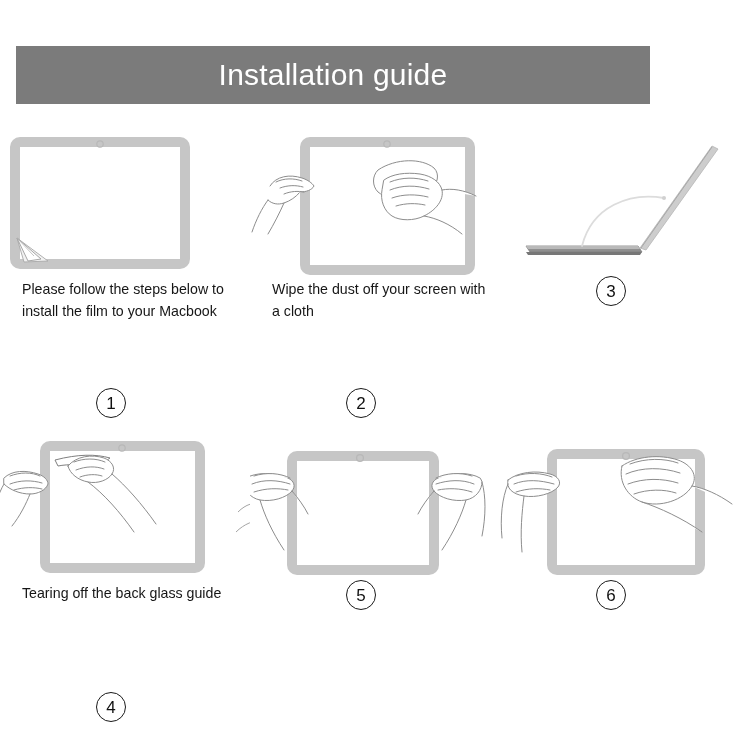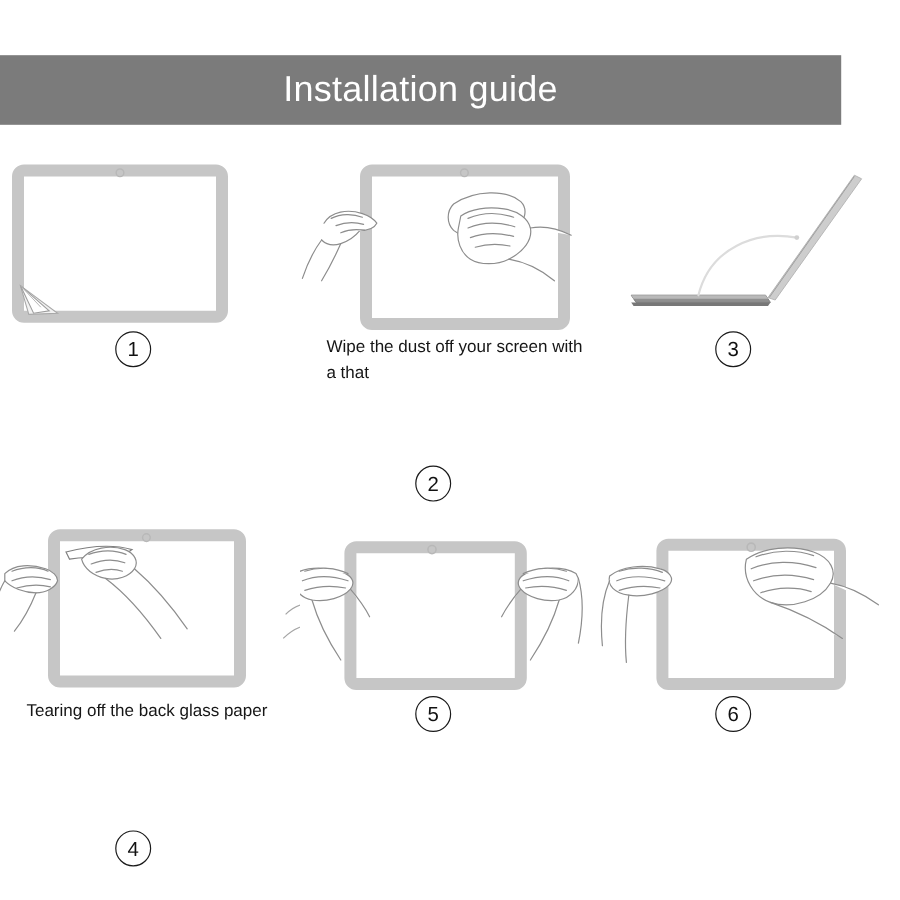--- a/index.html
+++ b/index.html
@@ -11,23 +11,23 @@
     width: 750px;
     height: 750px;
     position: relative;
     font-family: "Liberation Sans", sans-serif;
     overflow: hidden;
   }
 
   
   #header-bar {
     position: absolute;
-    left: 0;
+    left: 16px;
     top: 46px;
-    width: 701px;
+    width: 634px;
     height: 58px;
     background: #7b7b7b;
     display: flex;
     align-items: center;
     justify-content: center;
   }
   #header-title {
     color: #ffffff;
     font-size: 30px;
     font-weight: 400;
@@ -111,20 +111,21 @@
 
           <circle cx="100" cy="16" r="3.2" fill="none" stroke="#b8b8b8" stroke-width="1.2"></circle>
 
           <rect x="22.5" y="21" width="155" height="108" fill="#ffffff"></rect>
 
           <path d="M17 110 L48 133 L24 134 Z" fill="#f2f2f2" stroke="#a8a8a8" stroke-width="0.9"></path>
           <path d="M17 110 L41 131 L28 133 Z" fill="#ffffff" stroke="#9d9d9d" stroke-width="0.9"></path>
           <path d="M17 110 L34 128" fill="none" stroke="#b4b4b4" stroke-width="0.8"></path>
         </svg>
       </div>
+      <div class="caption">Please follow the steps below to install the film to your Macbook</div>
       <div class="badge-row">
         <div class="step-badge">1</div>
       </div>
     </div>
 
     <div class="step-cell">
       <div class="art-area">
         <svg width="250" height="148" viewBox="0 0 250 148" xmlns="http://www.w3.org/2000/svg">
           <rect x="55" y="14" width="165" height="128" rx="5" ry="5" fill="none" stroke="#c6c6c6" stroke-width="10"></rect>
           <circle cx="137" cy="16" r="3.2" fill="none" stroke="#b8b8b8" stroke-width="1.2"></circle>
@@ -145,21 +146,21 @@
             <path d="M134 52 C142 46, 156 44, 170 46 C182 48, 190 54, 192 62 C194 72, 186 82, 174 88 C164 93, 150 93, 142 88 C134 83, 130 72, 132 62 Z"></path>
             <path d="M140 54 C152 49, 166 49, 178 53"></path>
             <path d="M140 62 C152 57, 166 57, 179 61"></path>
             <path d="M142 70 C153 66, 166 66, 178 69"></path>
             <path d="M146 78 C156 75, 166 75, 175 77"></path>
             <path d="M192 62 C202 60, 214 62, 226 68"></path>
             <path d="M174 88 C186 90, 200 96, 212 106"></path>
           </g>
         </svg>
       </div>
-      <div class="caption">Wipe the dust off your screen with a that</div>
+      <div class="caption">Wipe the dust off your screen with a cloth</div>
       <div class="badge-row">
         <div class="step-badge">2</div>
       </div>
     </div>
 
     <div class="step-cell">
       <div class="art-area">
         <svg width="250" height="148" viewBox="0 0 250 148" xmlns="http://www.w3.org/2000/svg">
 
           <path d="M26 118 L138 118 L142 124 L30 124 Z" fill="#8f8f8f" stroke="#7d7d7d" stroke-width="0.8"></path>
@@ -205,21 +206,21 @@
             <path d="M10 52 C20 48, 32 48, 42 51"></path>
             <path d="M14 58 C24 55, 34 55, 42 57"></path>
             <path d="M4 52 C-2 62, -6 76, -8 90"></path>
             <path d="M30 62 C26 72, 20 84, 12 94"></path>
           </g>
 
           <path d="M238 80 C246 72, 254 70, 262 72" fill="none" stroke="#a5a5a5" stroke-width="1"></path>
           <path d="M236 100 C244 92, 254 88, 264 88" fill="none" stroke="#a5a5a5" stroke-width="1"></path>
         </svg>
       </div>
-      <div class="caption">Tearing off the back glass paper</div>
+      <div class="caption">Tearing off the back glass guide</div>
       <div class="badge-row">
         <div class="step-badge">4</div>
       </div>
     </div>
 
     <div class="step-cell">
       <div class="art-area">
         <svg width="250" height="148" viewBox="0 0 250 148" xmlns="http://www.w3.org/2000/svg">
           <rect x="42" y="24" width="142" height="114" rx="5" ry="5" fill="none" stroke="#c6c6c6" stroke-width="10"></rect>
           <circle cx="110" cy="26" r="3.4" fill="none" stroke="#b8b8b8" stroke-width="1.3"></circle>

